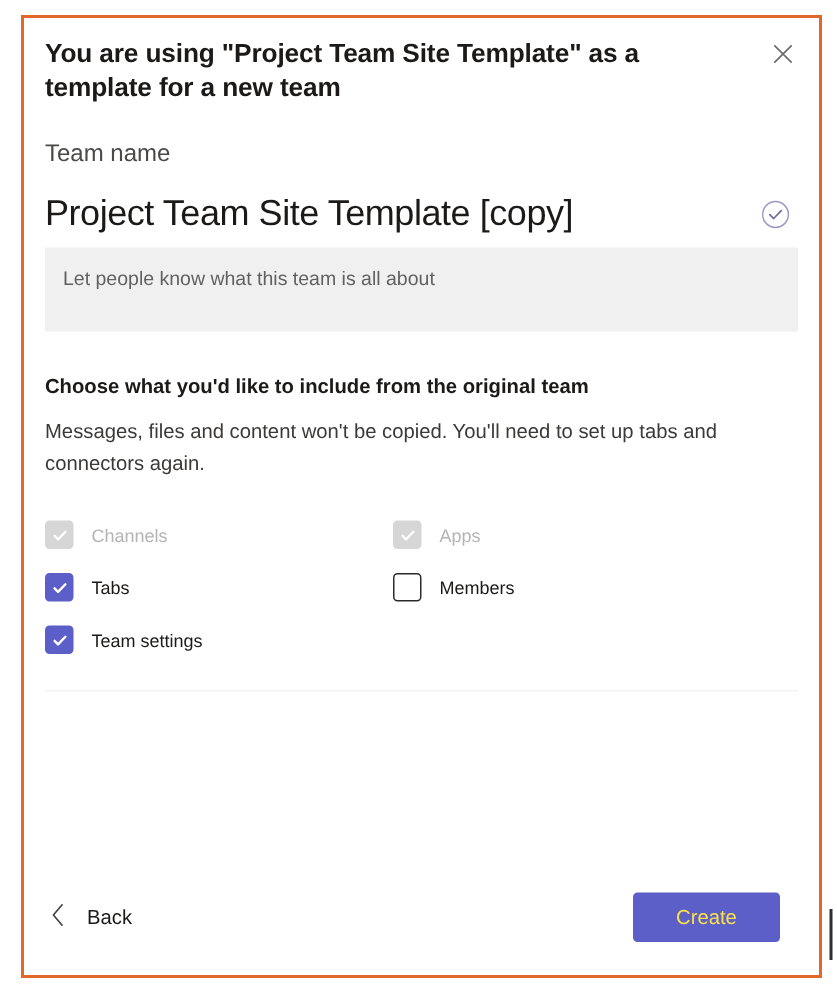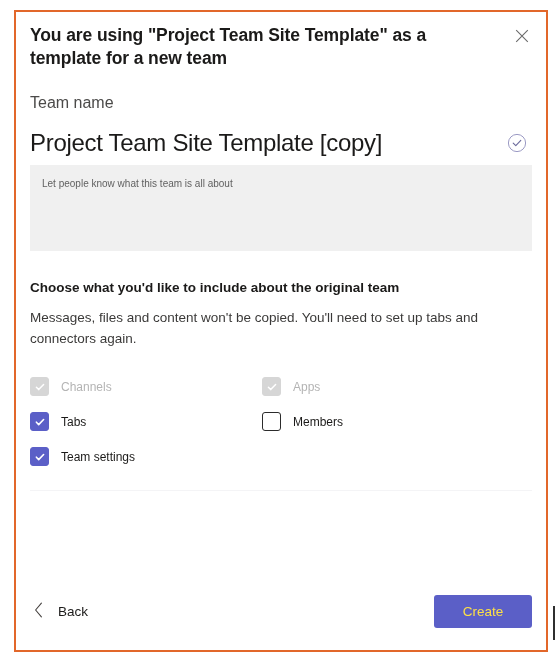--- a/index.html
+++ b/index.html
@@ -101,27 +101,27 @@
     align-items: center;
     justify-content: center;
   }
   .teamname-check svg { display: block; }
 
   .desc-label {
     margin-top: 34px;
   }
   .description-box {
     margin-top: 8px;
-    height: 86px;
+    height: 56px;
     background: #f0f0f0;
     border: none;
     box-sizing: border-box;
     padding: 12px 12px 0 12px;
     font-family: "Liberation Sans", sans-serif;
-    font-size: 10px;
+    font-size: 13px;
     color: #c2410c;
     line-height: 1.4;
     resize: none;
     outline: none;
     display: block;
     width: 100%;
   }
   .description-box::placeholder { color: #616161; opacity: 1; }
 
   .include-heading {
@@ -185,21 +185,21 @@
   
   .divider {
     margin-top: 16px;
     height: 1px;
     background: #f4f4f6;
     width: 100%;
   }
   .dialog-footer {
     position: absolute;
     left: 0;
-    right: 0;
+    right: 12px;
     bottom: 0;
     height: 72px;
     display: flex;
     align-items: center;
     justify-content: space-between;
     padding: 0 14px 6px 14px;
     box-sizing: border-box;
   }
   .back-btn {
     display: flex;
@@ -266,21 +266,21 @@
         <span class="teamname-check">
           <svg width="20" height="20" viewBox="0 0 20 20">
             <circle cx="10" cy="10" r="8.6" fill="none" stroke="#9b9ac4" stroke-width="1"></circle>
             <path d="M6.2 10.1 L8.8 12.7 L13.8 7.4" fill="none" stroke="#6b6a9c" stroke-width="1.1" stroke-linecap="round" stroke-linejoin="round"></path>
           </svg>
         </span>
       </div>
 
       <textarea class="description-box" placeholder="Let people know what this team is all about" style=""></textarea>
 
-      <h2 class="include-heading">Choose what you'd like to include about the original team</h2>
+      <h2 class="include-heading">Choose what you'd like to include from the original team</h2>
       <p class="include-sub">Messages, files and content won't be copied. You'll need to set up tabs and connectors again.</p>
 
       <div class="checkbox-grid">
 
         <div class="cb-row">
           <span class="cb-box disabled">
             <svg width="12" height="12" viewBox="0 0 12 12">
               <path d="M2.4 6.2 L4.7 8.6 L9.6 3.5" fill="none" stroke="#ffffff" stroke-width="1.5" stroke-linecap="round" stroke-linejoin="round"></path>
             </svg>
           </span>

